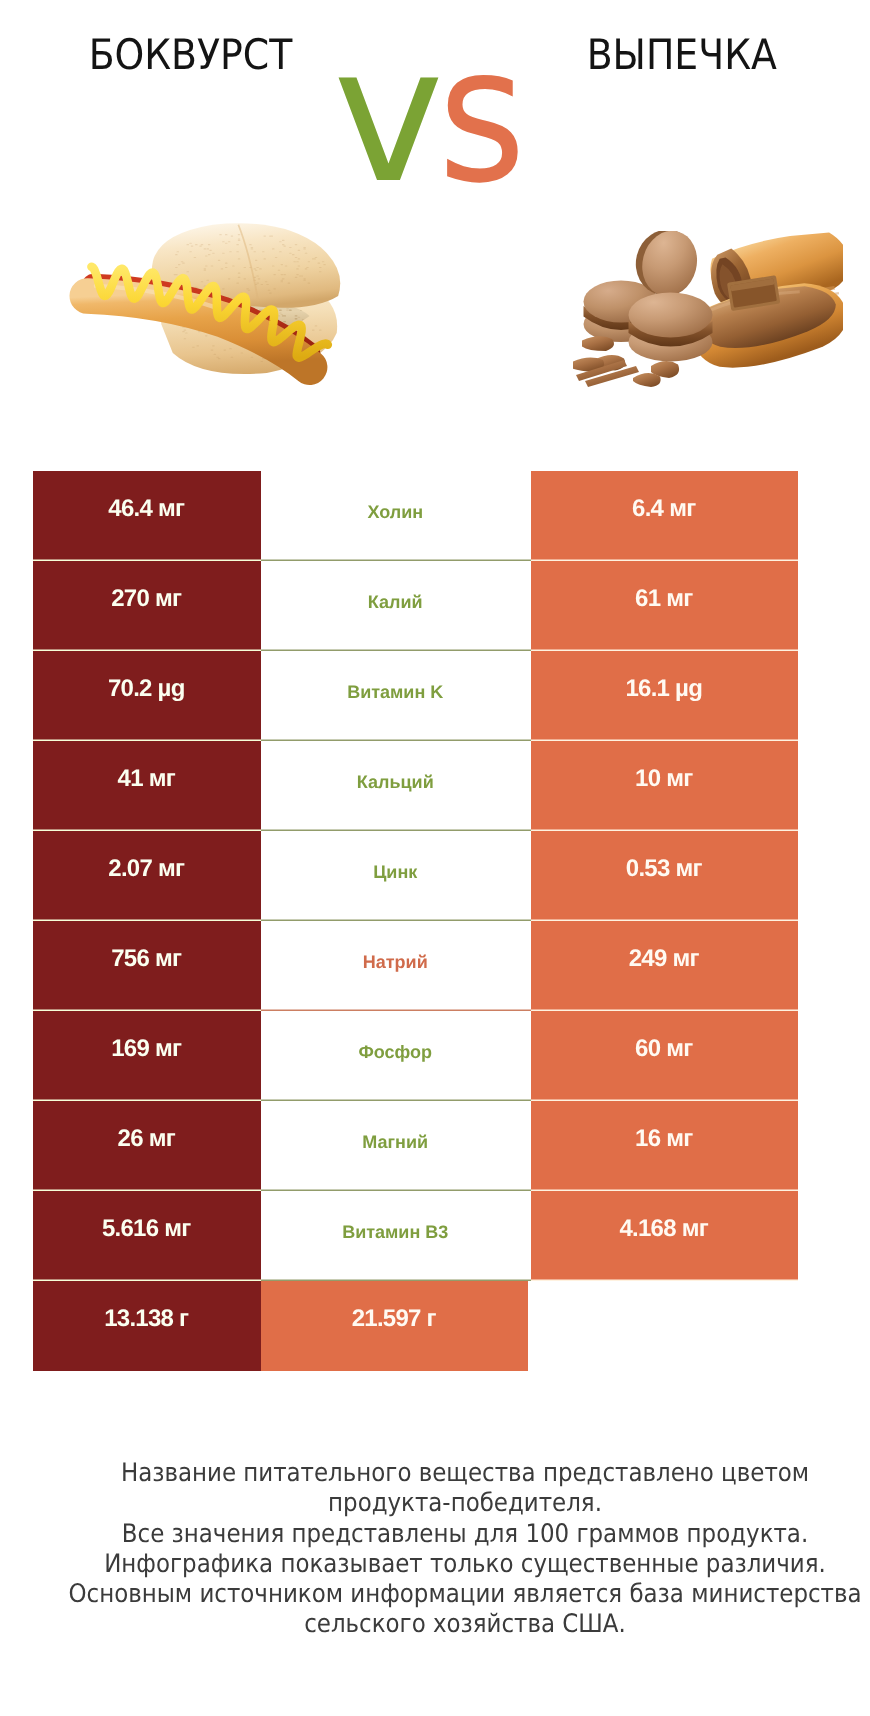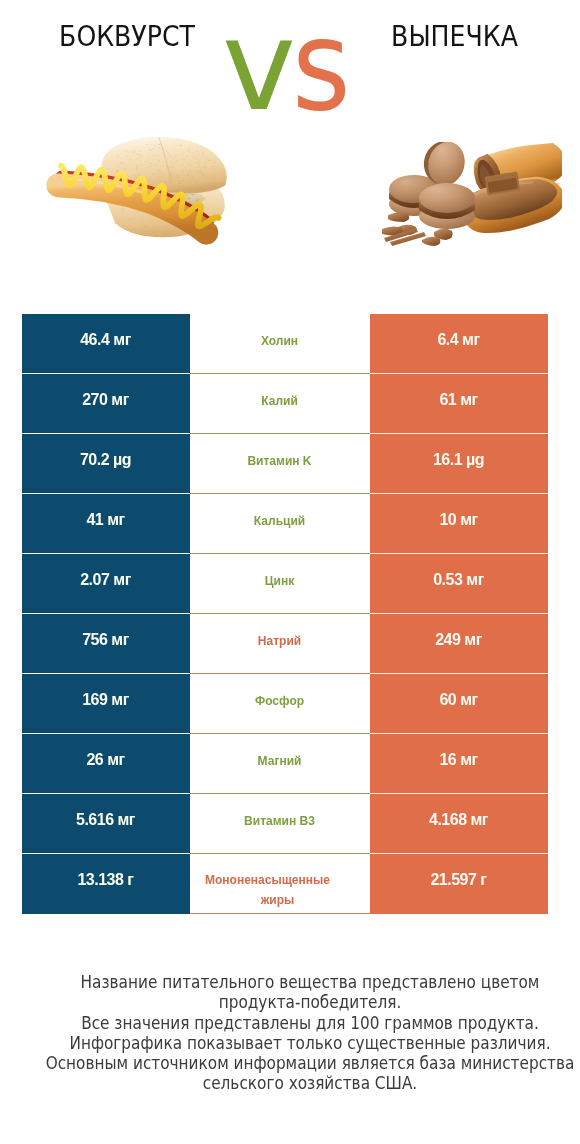--- a/index.html
+++ b/index.html
@@ -8,34 +8,34 @@
   .page{position:relative;width:580px;height:1144px;overflow:hidden;}
 
   
   .titles{position:absolute;top:0;left:0;width:580px;height:60px;text-decoration:underline;}
   .title{position:absolute;top:23px;font-size:28px;line-height:28px;color:#141414;font-weight:400;
          letter-spacing:0px;white-space:nowrap;}
   .title-l{left:0px;width:254px;text-align:center;}
   .title-r{left:327px;width:255px;text-align:center;}
 
   
-  .hero{position:absolute;top:0px;left:0;width:508px;height:300px;}
+  .hero{position:absolute;top:12px;left:0;width:508px;height:300px;}
   .img-l{position:absolute;left:43px;top:134px;}
   .img-r{position:absolute;left:382px;top:142px;}
   .vs{position:absolute;left:222px;top:3px;font-size:125px;font-family:"DejaVu Sans",sans-serif;
       font-weight:400;letter-spacing:-4px;line-height:125px;}
   .vs .s{display:inline-block;transform:scaleX(0.9);transform-origin:left center;}
   .vs .v{color:#7ba334;}
   .vs .s{color:#e2714c;}
 
   
   .table{position:absolute;left:21.5px;top:314px;width:536px;}
   .row{display:flex;height:60px;align-items:stretch;}
   .cell{display:flex;align-items:center;justify-content:center;text-align:center;}
-  .c-left{width:168px;background:#0c4a6e;color:#fbfff0;border-bottom:1.7px solid #f6ffd9;}
+  .c-left{width:152px;background:#7f1d1d;color:#fbfff0;border-bottom:1.7px solid #f6ffd9;}
   .c-mid{width:180px;background:#ffffff;border-bottom:1px solid #929c6b;}
   .row.win-right .c-mid{border-bottom-color:#cc7f62;}
   .c-right{width:178px;background:#e06e48;color:#fffaf2;border-bottom:1.7px solid #fff2e0;}
   .row:last-child .c-left,.row:last-child .c-right{border-bottom:none;}
   .val{font-family:"Liberation Sans",sans-serif;font-weight:700;font-size:16px;letter-spacing:-0.5px;white-space:nowrap;position:relative;top:-4px;}
   .val .u{font-size:16px;font-weight:700;}
   .lab{font-family:"Liberation Sans",sans-serif;font-weight:700;font-size:12px;line-height:20px;color:#7f9e3f;white-space:nowrap;position:relative;top:-3px;}
   .lab.red{color:#d06b4b;}
     .lab.two{white-space:nowrap;display:block;width:145px;position:relative;left:-2px;top:6px;line-height:20px;}
   .lab.two .ln1{display:block;text-align:left;}
@@ -316,26 +316,20 @@
           <span class="lab">Витамин B3</span>
         </div>
         <div class="cell c-right">
           <span class="val"><span>4.168</span> <span class="u">мг</span></span>
         </div>
       </div>
       <div class="row win-right">
         <div class="cell c-left">
           <span class="val"><span>13.138</span> <span class="u">г</span></span>
         </div>
-        <div class="cell c-mid">
-          <span class="lab two red">
-            <span class="ln1">Мононенасыщенные</span>
-            <span class="ln2">жиры</span>
-          </span>
-        </div>
         <div class="cell c-right">
           <span class="val"><span>21.597</span> <span class="u">г</span></span>
         </div>
       </div>
     </div>
   <div class="footer" id="footer">
       <div>Название питательного вещества представлено цветом</div>
       <div>продукта-победителя.</div>
       <div>Все значения представлены для 100 граммов продукта.</div>
       <div>Инфографика показывает только существенные различия.</div>

